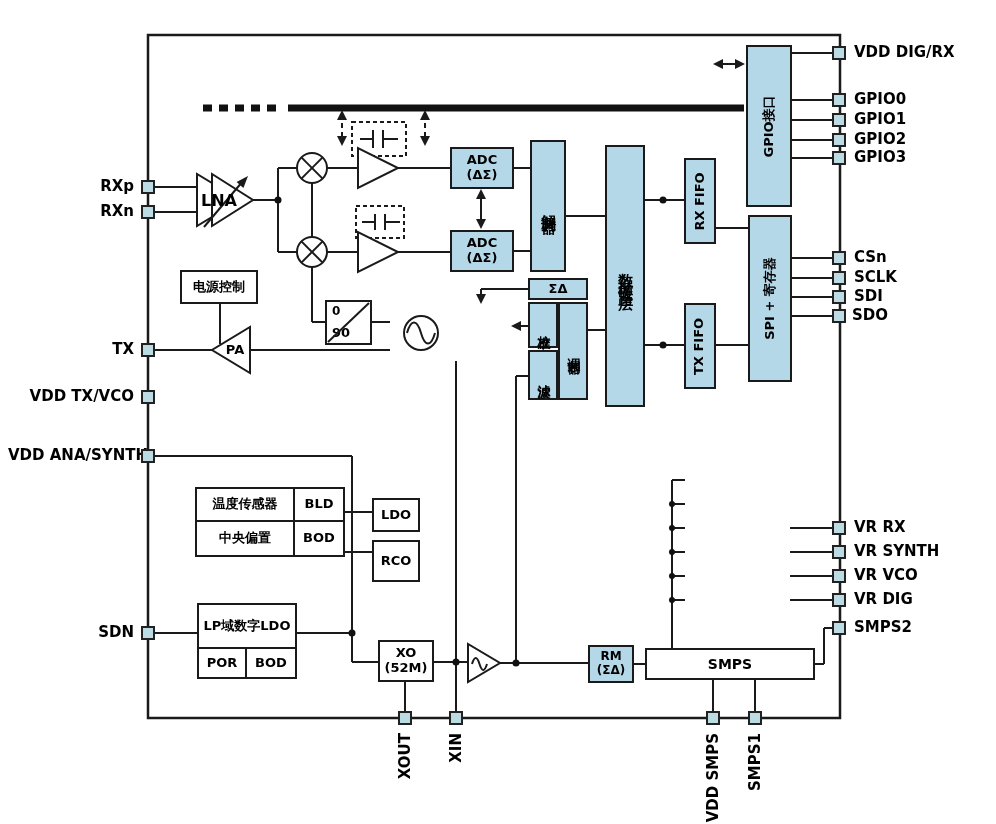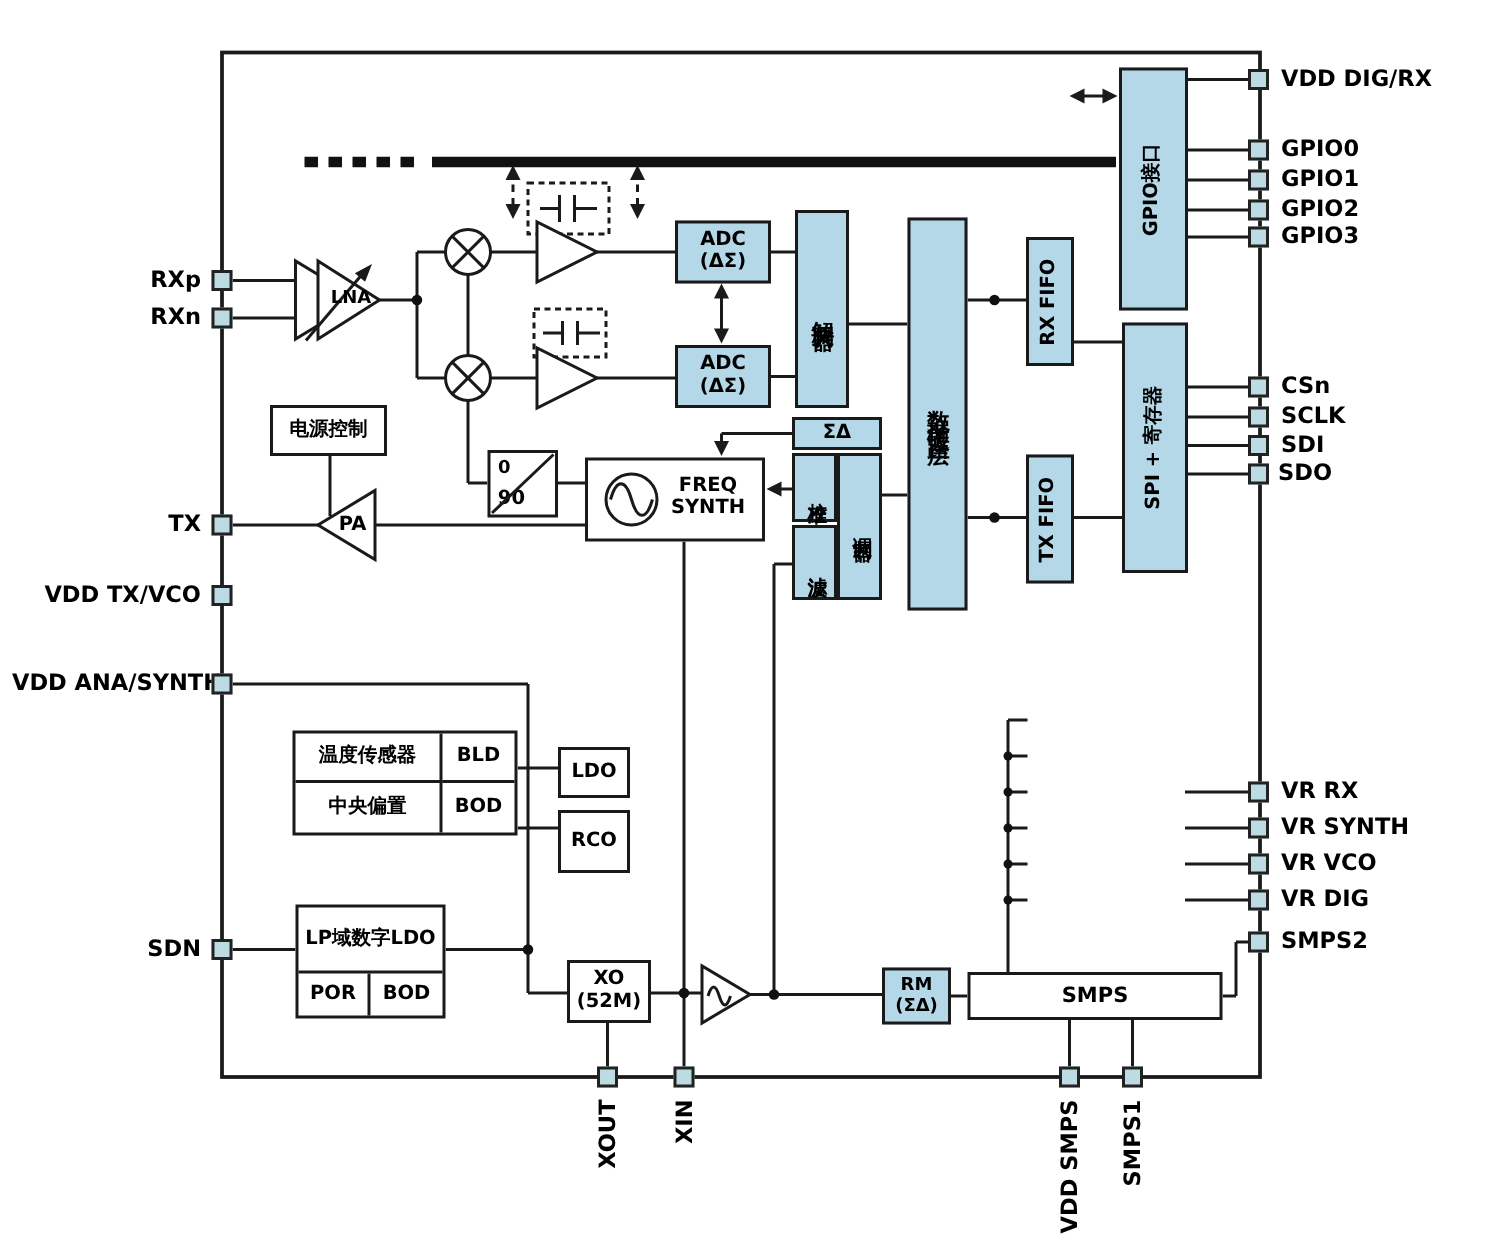--- a/index.html
+++ b/index.html
@@ -231,26 +231,20 @@
 
   <div class="blk" style="left:180px;top:270px;width:78px;height:34px;">
     <span>电源控制</span>
   </div>
 
   <div class="blk grid" style="left:325px;top:300px;width:47px;height:45px;">
     <span style="position:absolute;left:5px;top:3px;font-size:12px;">0</span>
     <span style="position:absolute;right:20px;bottom:2px;font-size:13px;">90</span>
   </div>
 
-  <div class="blk grid" style="left:390px;top:305px;width:120px;height:56px;">
-    <div style="position:absolute;left:46px;top:10px;width:68px;text-align:center;">
-      <div>FREQ</div>
-      <div>SYNTH</div>
-    </div>
-  </div>
 
   <div class="blk blue" style="left:528px;top:278px;width:60px;height:22px;">
     <span>ΣΔ</span>
   </div>
   <div class="blk blue" style="left:528px;top:302px;width:30px;height:46px;">
     <span class="vup" style="letter-spacing:1px;">校准</span>
   </div>
   <div class="blk blue" style="left:558px;top:302px;width:30px;height:98px;">
     <span class="vup" style="letter-spacing:2px;">调制器</span>
   </div>
@@ -289,21 +283,21 @@
   <div class="blk blue col" style="left:588px;top:645px;width:46px;height:38px;font-size:12px;">
     <span>RM</span>
     <span>(ΣΔ)</span>
   </div>
 
   <div class="blk" style="left:645px;top:648px;width:170px;height:32px;font-size:14px;">
     <span>SMPS</span>
   </div>
 
 
-  <div class="flab" style="left:214px;top:191px;width:40px;font-size:12px;">LNA</div>
+  <div class="flab" style="left:199px;top:191px;width:40px;font-size:16px;">LNA</div>
   <div class="flab" style="left:222px;top:342px;width:26px;font-size:13px;">PA</div>
 
   <div class="pin" style="left:141px;top:180px;"></div>
   <div class="pin" style="left:141px;top:205px;"></div>
   <div class="pin" style="left:141px;top:343px;"></div>
   <div class="pin" style="left:141px;top:390px;"></div>
   <div class="pin" style="left:141px;top:449px;"></div>
   <div class="pin" style="left:141px;top:626px;"></div>
 
   <div class="pin" style="left:832px;top:46px;"></div>

